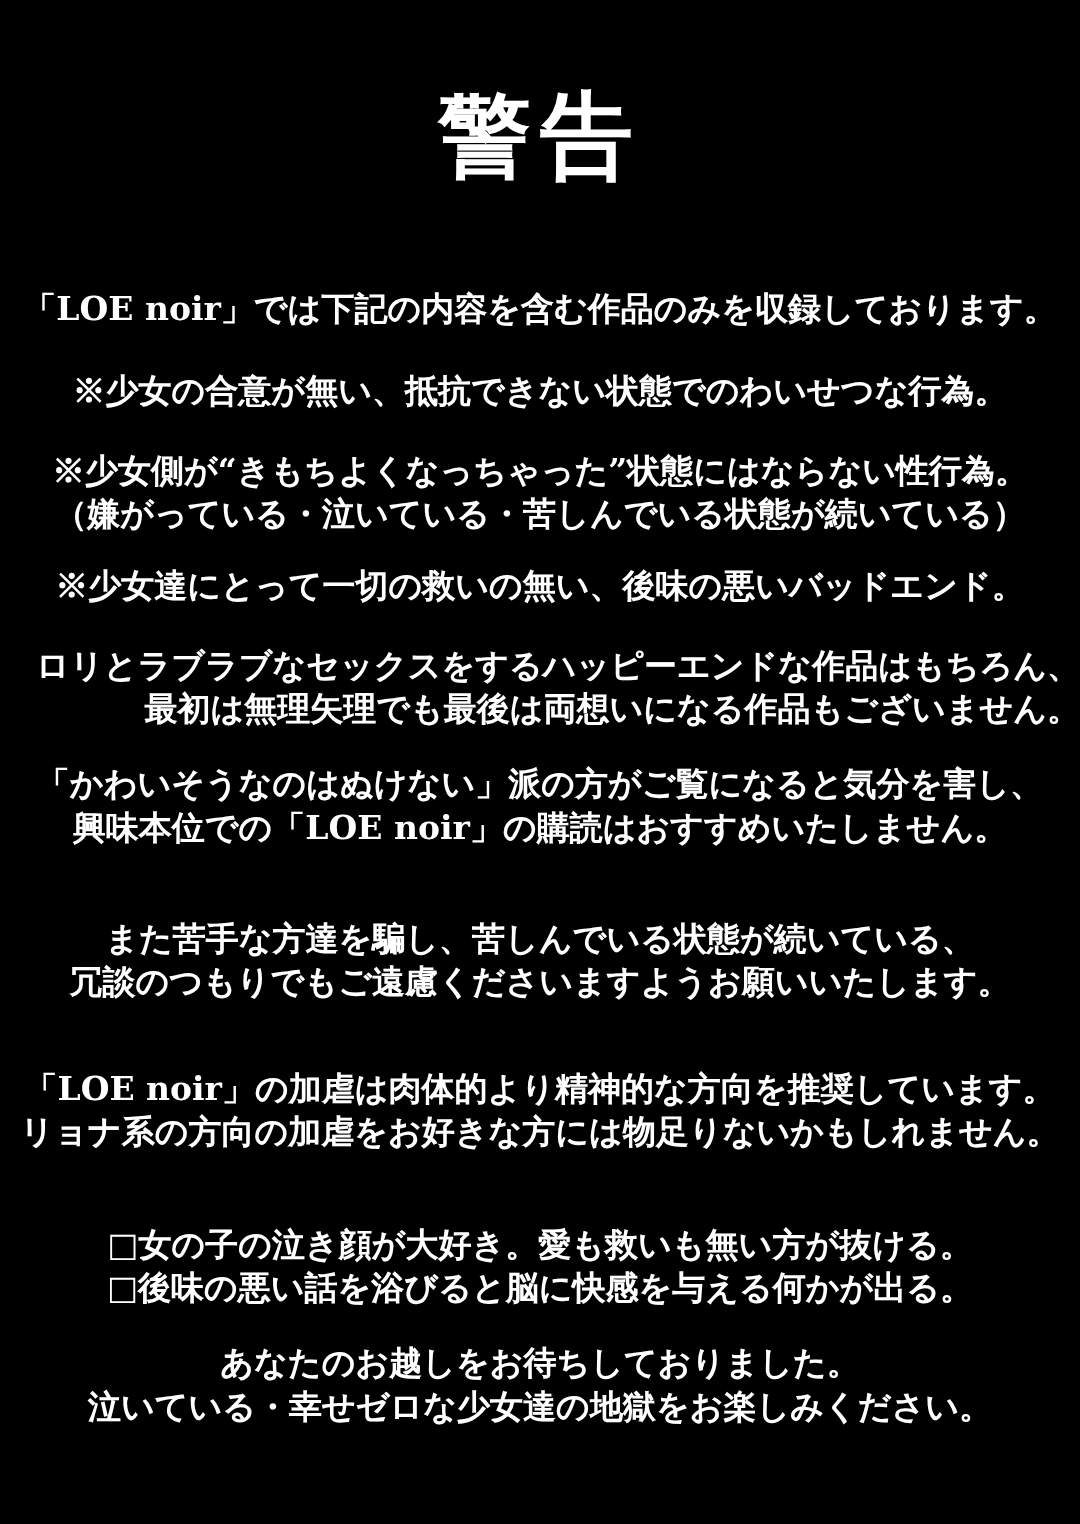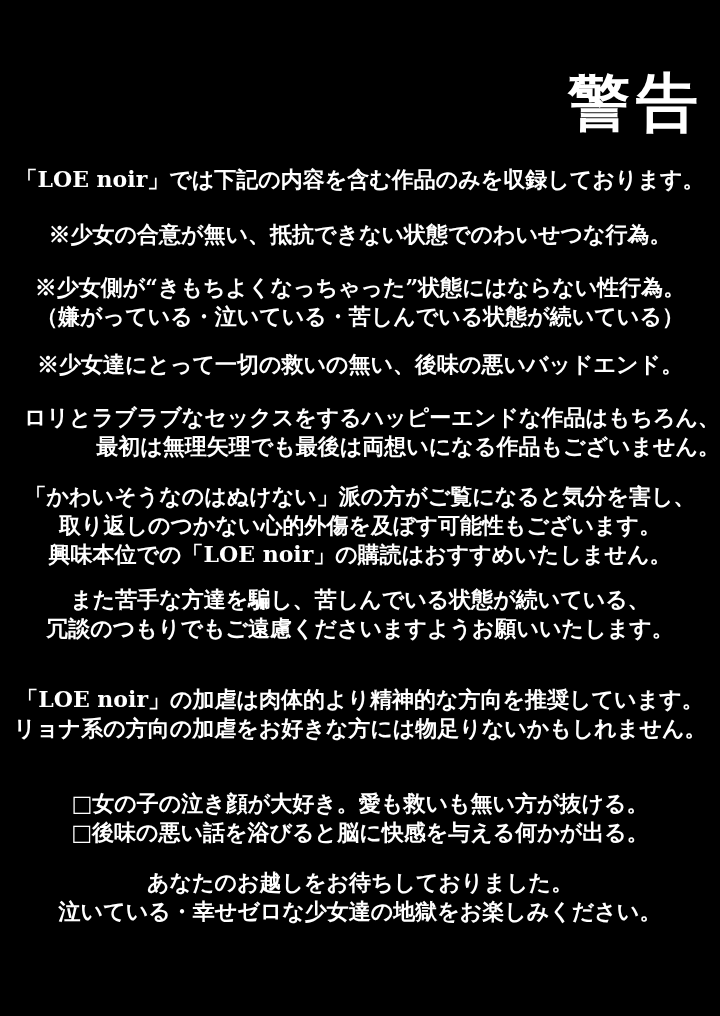--- a/index.html
+++ b/index.html
@@ -26,36 +26,37 @@
   .corner.tl { top: 0; left: 0; }
   .corner.tr { top: 0; right: 0; transform: scaleX(-1); }
   .corner.bl { bottom: 0; left: 0; transform: scaleY(-1); }
   .corner.br { bottom: 0; right: 0; transform: scale(-1,-1); }
   
   .title {
     position: absolute;
     top: 48px;
     left: 0;
     right: 0;
-    margin: 16px;
-    text-align: right;
+    margin: 4px;
+    text-align: center;
     font-size: 62px;
     font-weight: bold;
     letter-spacing: 6px;
     line-height: 1.25;
   }
   .para {
     position: absolute;
     left: 0;
     right: 0;
     text-align: center;
     font-size: 22px;
     font-weight: bold;
     line-height: 29px;
     white-space: nowrap;
+    margin-top: 27px;
   }
   .para .line { height: 29px; }
   .p1  { top: 165px; }
   .p2  { top: 220px; }
   .p3  { top: 273px; }
   .p4  { top: 350px; }
   .p5  { top: 403px; text-align: right; }
   .p6  { top: 482px; }
   .p7  { top: 585px; }
   .p8  { top: 685px; }
@@ -123,21 +124,20 @@
     <div class="line">※少女達にとって一切の救いの無い、後味の悪いバッドエンド。</div>
   </div>
 
   <div class="para p5">
     <div class="line">ロリとラブラブなセックスをするハッピーエンドな作品はもちろん、</div>
     <div class="line">最初は無理矢理でも最後は両想いになる作品もございません。</div>
   </div>
 
   <div class="para p6">
     <div class="line">「かわいそうなのはぬけない」派の方がご覧になると気分を害し、</div>
-    <div class="line">取り返しのつかない心的外傷を及ぼす可能性もございます。</div>
     <div class="line">興味本位での「LOE noir」の購読はおすすめいたしません。</div>
   </div>
 
   <div class="para p7">
     <div class="line">また苦手な方達を騙し、苦しんでいる状態が続いている、</div>
     <div class="line">冗談のつもりでもご遠慮くださいますようお願いいたします。</div>
   </div>
 
   <div class="para p9">
     <div class="line">□女の子の泣き顔が大好き。愛も救いも無い方が抜ける。</div>

